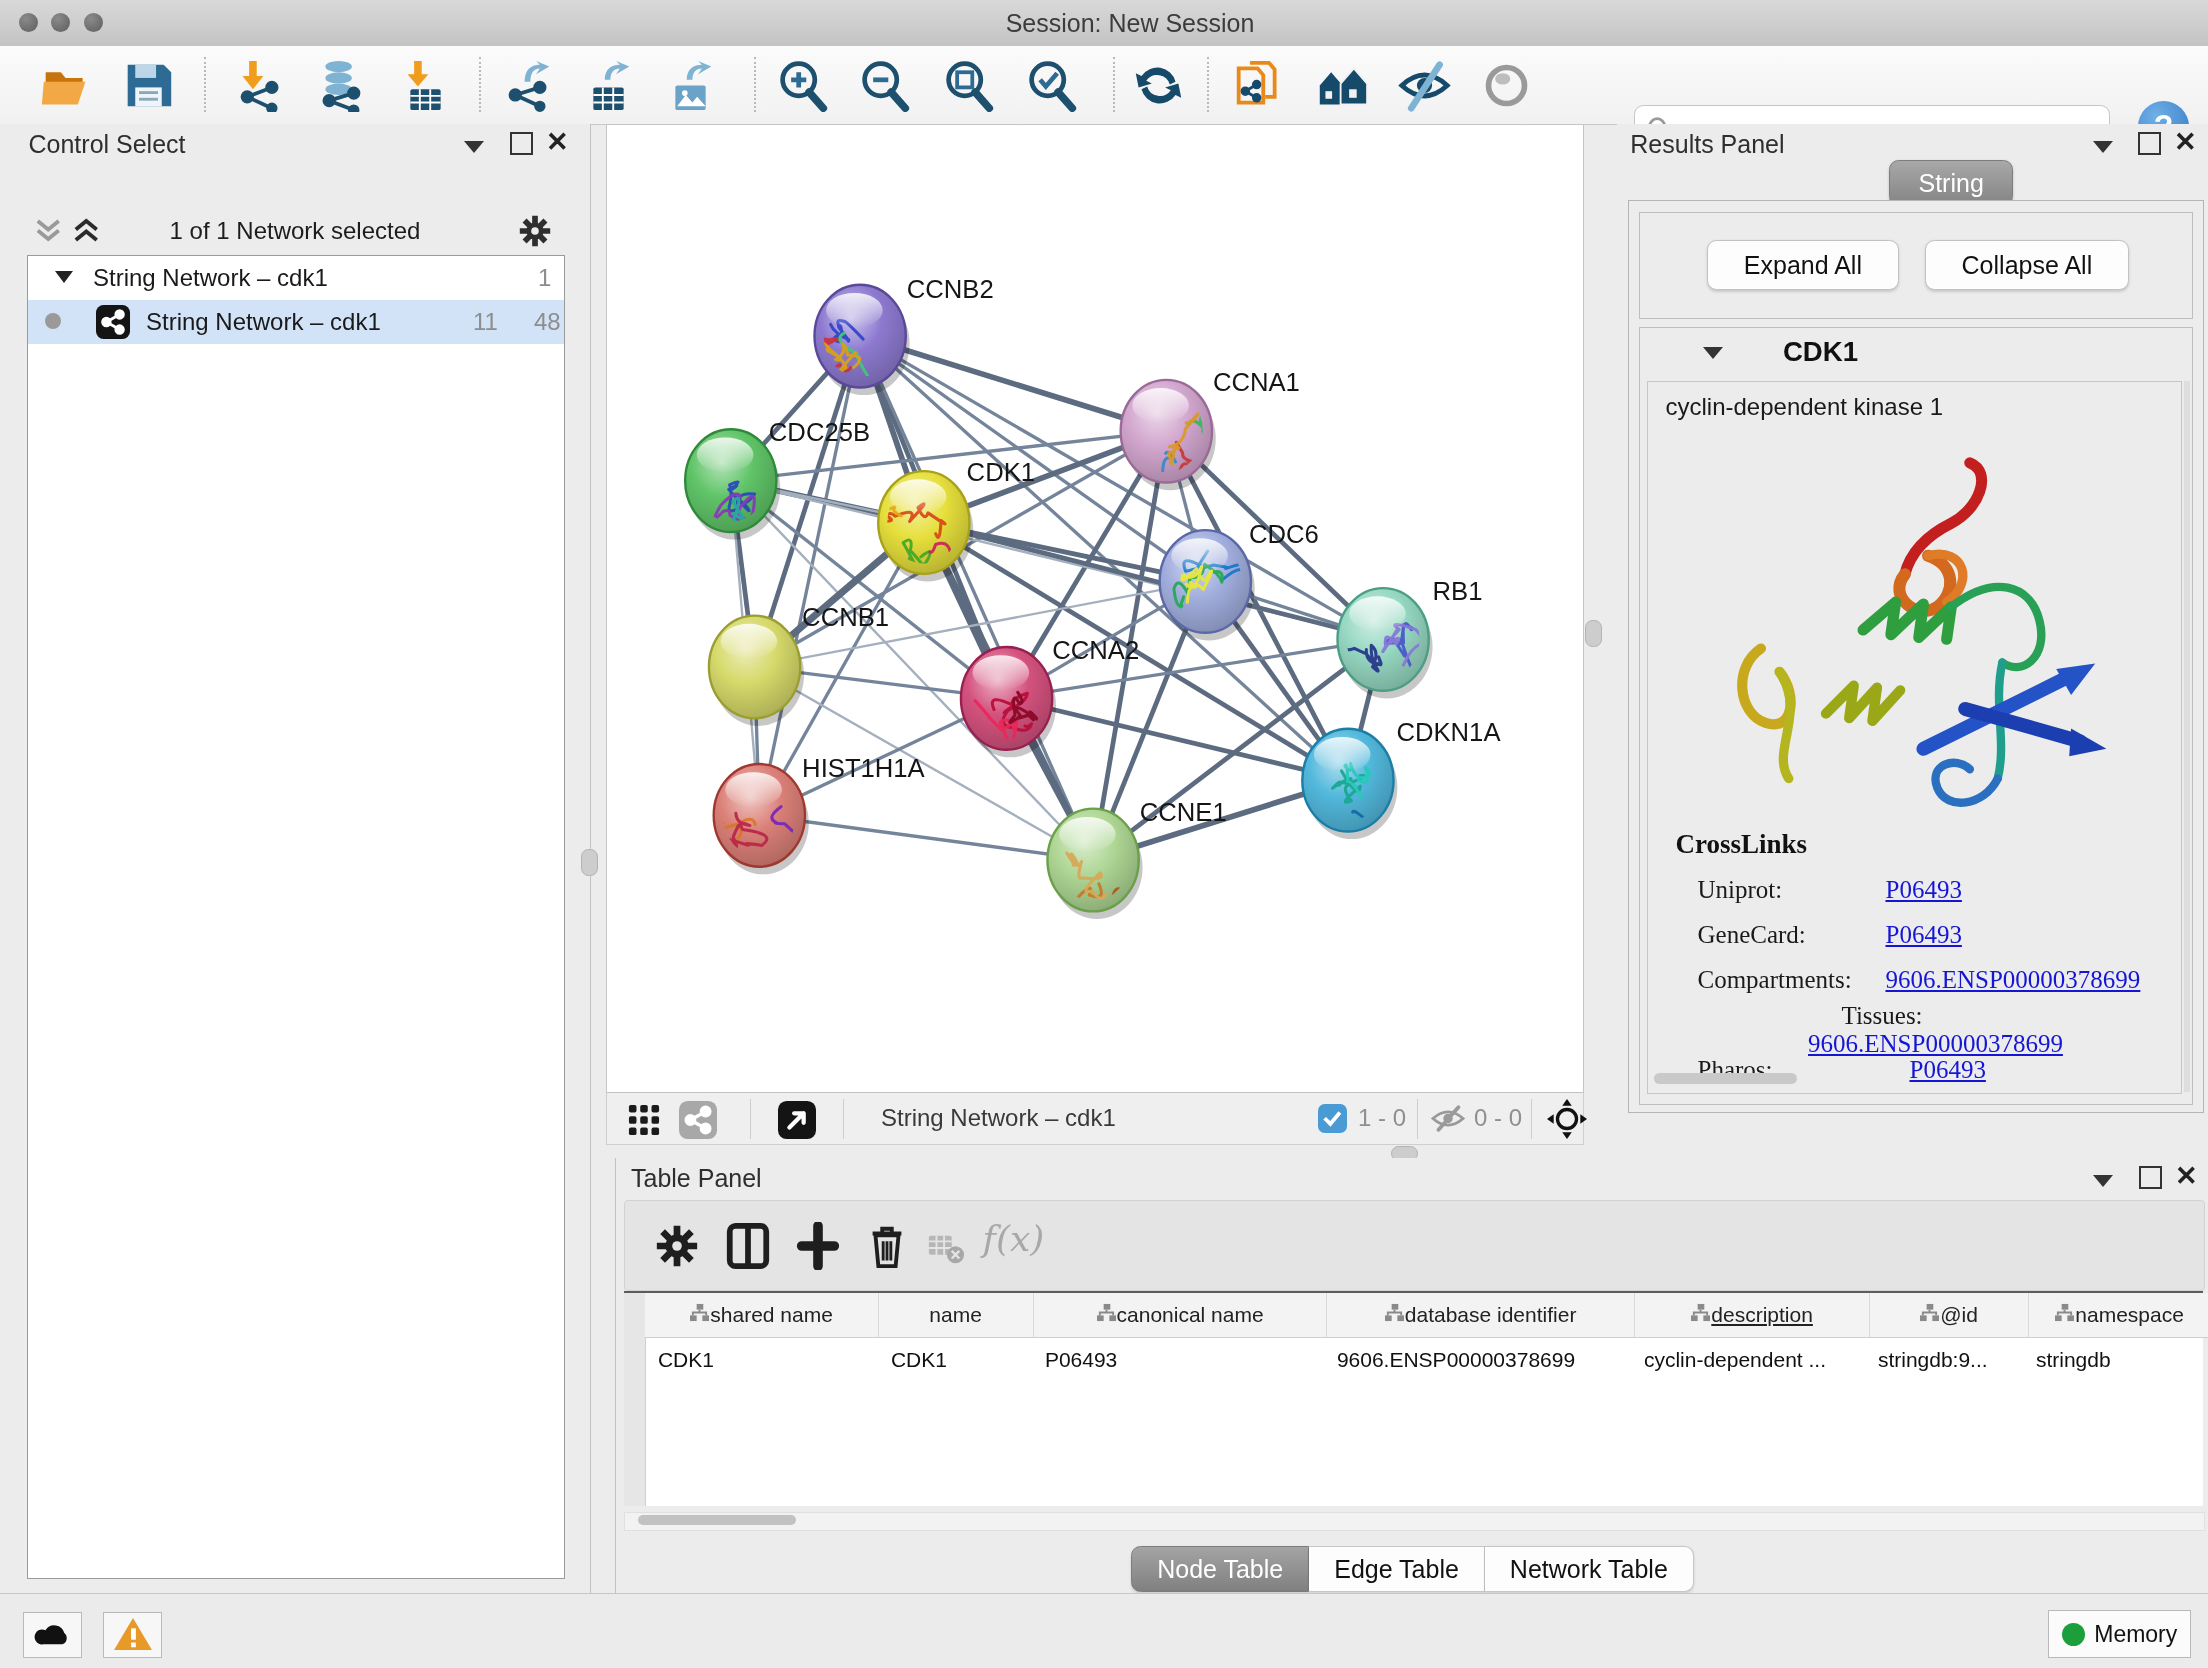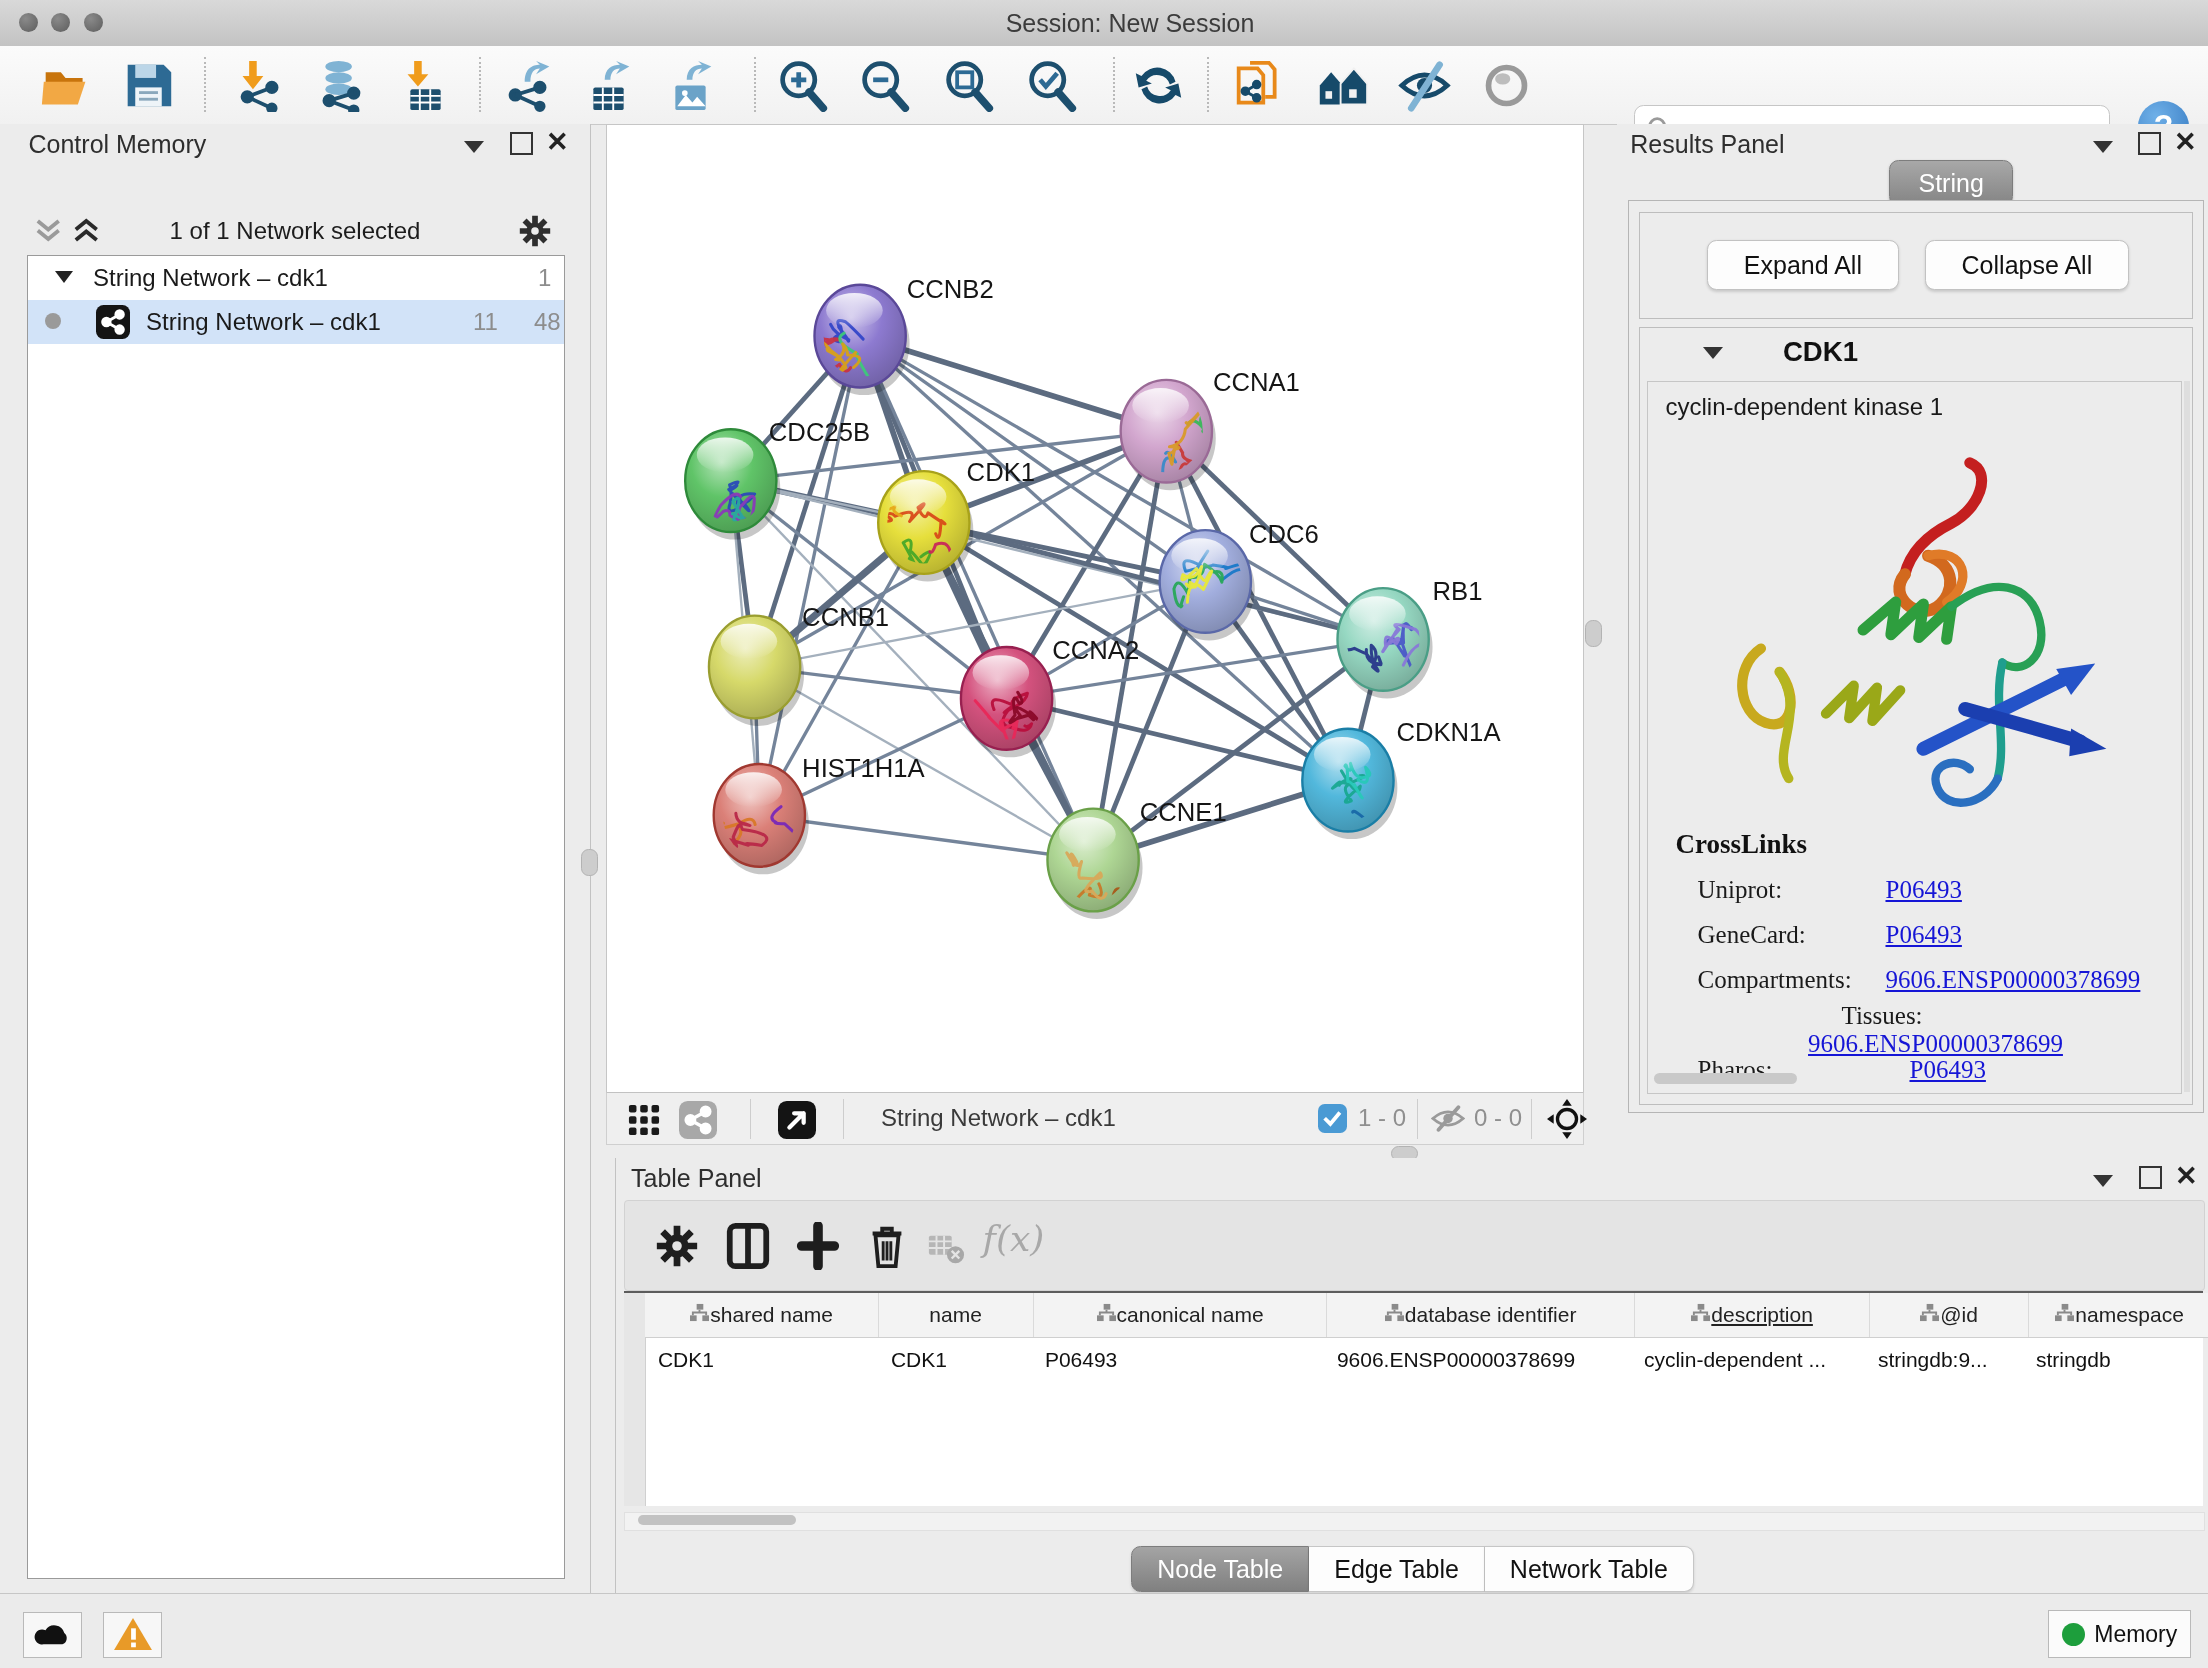--- a/index.html
+++ b/index.html
@@ -215,21 +215,21 @@
     <div class="searchbox">
       <svg width="30" height="30" viewBox="0 0 32 32">
           <circle cx="13" cy="13" r="8" fill="none" stroke="#9a9a9a" stroke-width="3"></circle>
           <path d="M19 19 l7 7" stroke="#9a9a9a" stroke-width="3" stroke-linecap="round"></path>
         </svg>
     </div>
     <div class="helpbtn">?</div>
   </div>
 
   <div class="abs control-panel">
-    <div class="abs panel-title" style="left:28.5px;top:5.7px">Control Memory</div>
+    <div class="abs panel-title" style="left:28.5px;top:5.7px">Control Select</div>
     <div class="abs" style="left:464px;top:15px"><span class="hdr-tri"></span></div>
     <div class="abs" style="left:510px;top:7.6px"><span class="hdr-box"></span></div>
     <div class="abs hdr-x" style="left:546px;top:8.6px">✕</div>
 
 
     <svg class="abs" style="left:34px;top:93px" width="28.5" height="27" viewBox="0 0 30 28">
         <path d="M4 4 l11 9 11 -9 M4 14 l11 9 11 -9" fill="none" stroke="#9a9a9a" stroke-width="4"></path>
       </svg>
     <svg class="abs" style="left:72px;top:93px" width="28.5" height="27" viewBox="0 0 30 28">
         <path d="M4 13 l11 -9 11 9 M4 24 l11 -9 11 9" fill="none" stroke="#2a2a2a" stroke-width="4"></path>

